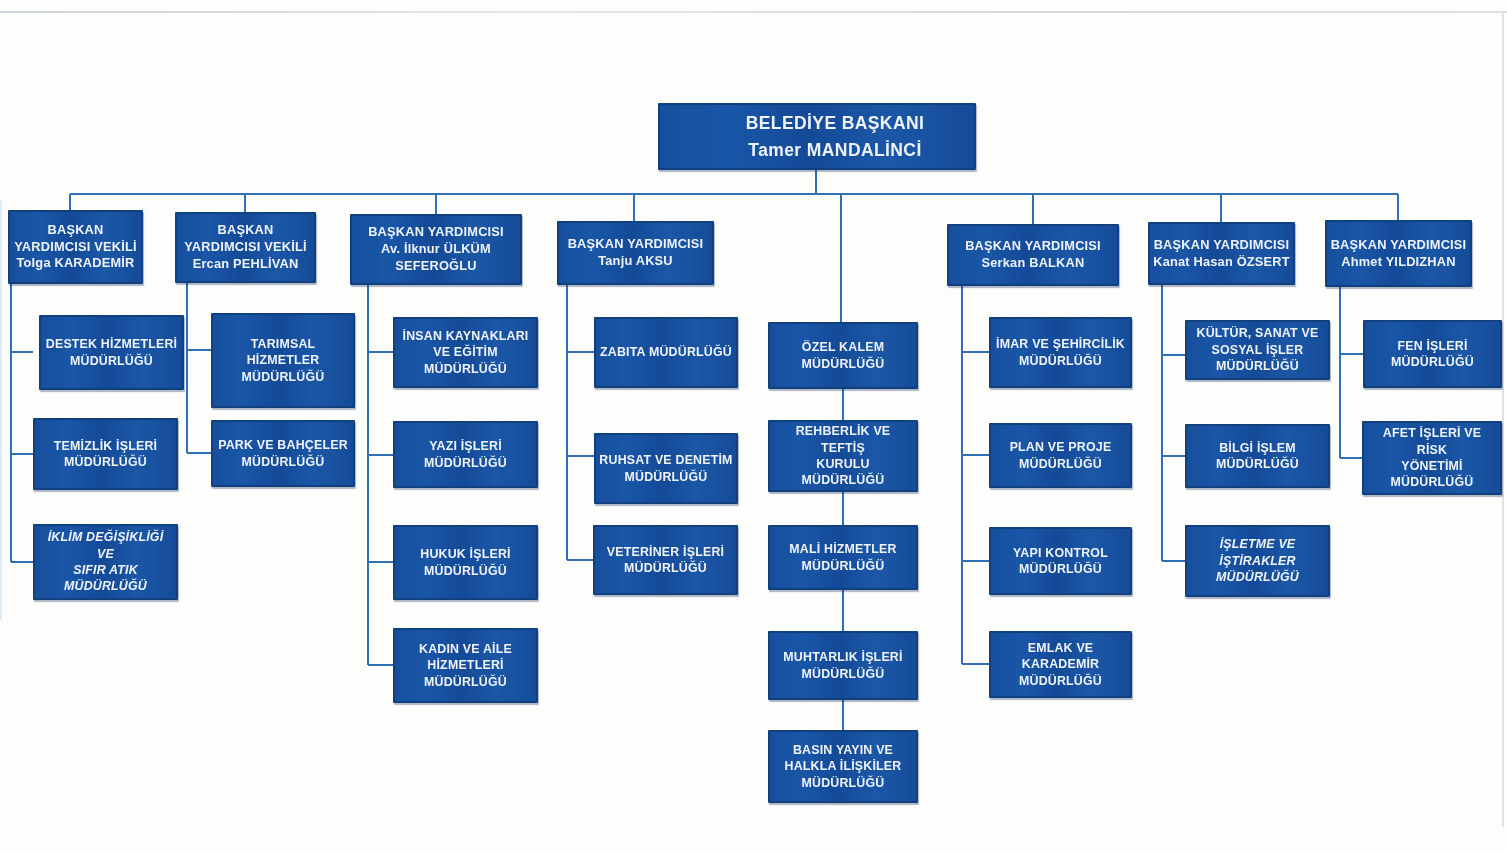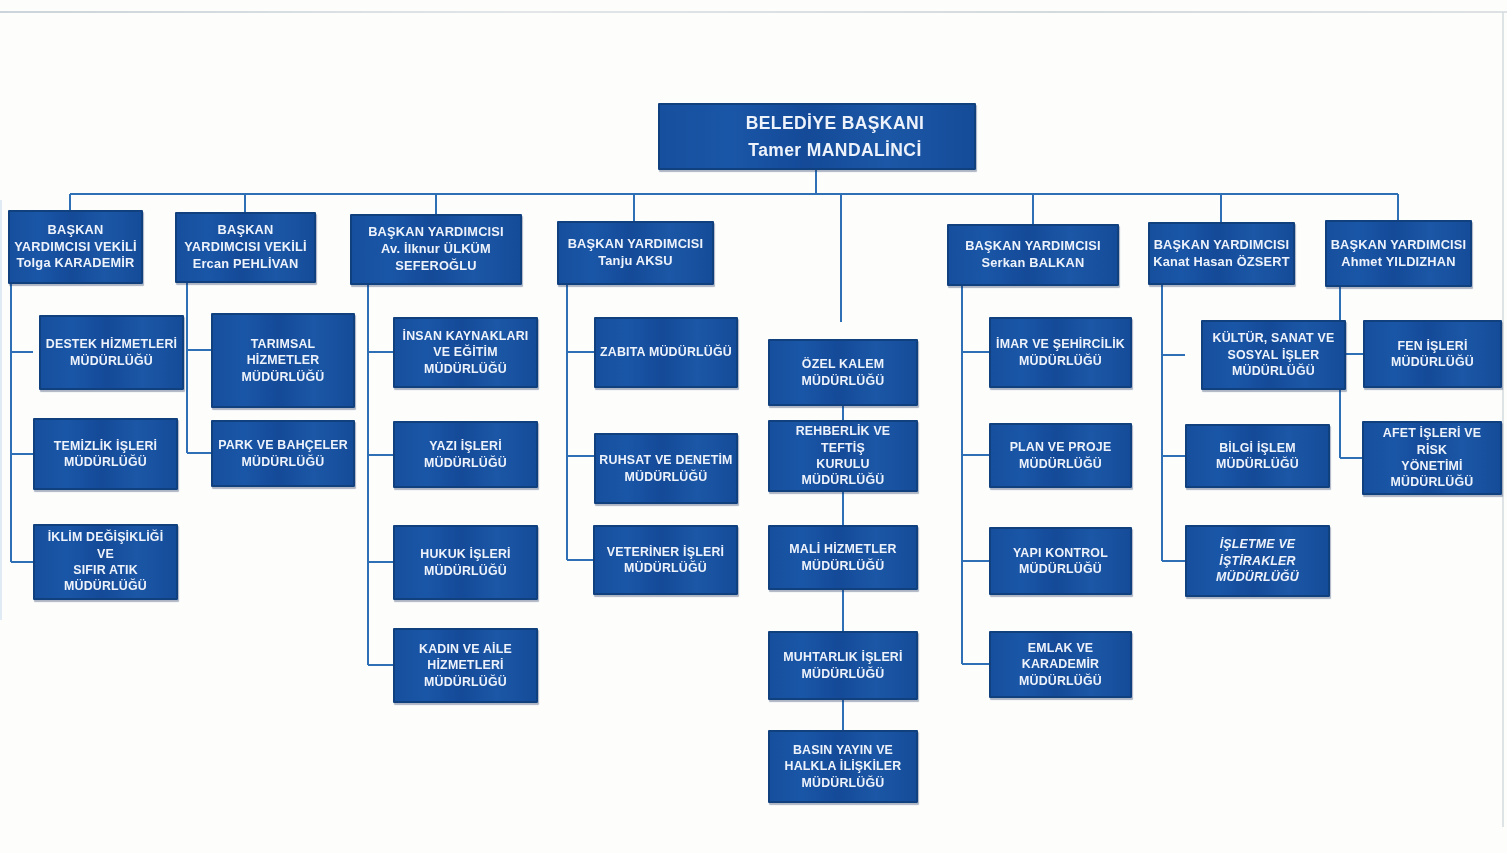--- a/index.html
+++ b/index.html
@@ -95,21 +95,21 @@
         <div class="ln">Tolga KARADEMİR</div>
       </div>
       <div class="box department" style="left: 39px; top: 315px; width: 145px; height: 75px;">
         <div class="ln">DESTEK HİZMETLERİ</div>
         <div class="ln">MÜDÜRLÜĞÜ</div>
       </div>
       <div class="box department" style="left: 33px; top: 418px; width: 145px; height: 72px; text-align: center;">
         <div class="ln">TEMİZLİK İŞLERİ</div>
         <div class="ln">MÜDÜRLÜĞÜ</div>
       </div>
-      <div class="box department" style="left: 33px; top: 524px; width: 145px; height: 76px;">
+      <div class="box department" style="left: 33px; top: 524px; width: 145px; height: 76px; font-style: italic;">
         <div class="ln">İKLİM DEĞİŞİKLİĞİ VE</div>
         <div class="ln">SIFIR ATIK</div>
         <div class="ln">MÜDÜRLÜĞÜ</div>
       </div>
       <div class="box deputy" style="left: 175px; top: 212px; width: 141px; height: 71px;">
         <div class="ln">BAŞKAN</div>
         <div class="ln">YARDIMCISI VEKİLİ</div>
         <div class="ln">Ercan PEHLİVAN</div>
       </div>
       <div class="box department" style="left: 211px; top: 313px; width: 144px; height: 95px;">
@@ -152,21 +152,21 @@
         <div class="ln">ZABITA MÜDÜRLÜĞÜ</div>
       </div>
       <div class="box department" style="left: 594px; top: 421px; width: 144px; height: 71px; margin-top: 12px;">
         <div class="ln">RUHSAT VE DENETİM</div>
         <div class="ln">MÜDÜRLÜĞÜ</div>
       </div>
       <div class="box department" style="left: 593px; top: 525px; width: 145px; height: 70px; align-items: center;">
         <div class="ln">VETERİNER İŞLERİ</div>
         <div class="ln">MÜDÜRLÜĞÜ</div>
       </div>
-      <div class="box department" style="left: 768px; top: 339px; width: 150px; height: 67px;">
+      <div class="box department" style="left: 768px; top: 322px; width: 150px; height: 67px;">
         <div class="ln">ÖZEL KALEM</div>
         <div class="ln">MÜDÜRLÜĞÜ</div>
       </div>
       <div class="box department" style="left: 768px; top: 420px; width: 150px; height: 72px;">
         <div class="ln">REHBERLİK VE TEFTİŞ</div>
         <div class="ln">KURULU</div>
         <div class="ln">MÜDÜRLÜĞÜ</div>
       </div>
       <div class="box department" style="left: 768px; top: 525px; width: 150px; height: 65px;">
         <div class="ln">MALİ HİZMETLER</div>
@@ -198,21 +198,21 @@
         <div class="ln">MÜDÜRLÜĞÜ</div>
       </div>
       <div class="box department" style="left: 989px; top: 631px; width: 143px; height: 67px;">
         <div class="ln">EMLAK VE KARADEMİR</div>
         <div class="ln">MÜDÜRLÜĞÜ</div>
       </div>
       <div class="box deputy" style="left: 1148px; top: 222px; width: 147px; height: 63px;">
         <div class="ln">BAŞKAN YARDIMCISI</div>
         <div class="ln">Kanat Hasan ÖZSERT</div>
       </div>
-      <div class="box department" style="left: 1185px; top: 320px; width: 145px; height: 70px; margin-left: 16px;">
+      <div class="box department" style="left: 1185px; top: 320px; width: 145px; height: 60px;">
         <div class="ln">KÜLTÜR, SANAT VE</div>
         <div class="ln">SOSYAL İŞLER</div>
         <div class="ln">MÜDÜRLÜĞÜ</div>
       </div>
       <div class="box department" style="left: 1185px; top: 424px; width: 145px; height: 64px;">
         <div class="ln">BİLGİ İŞLEM</div>
         <div class="ln">MÜDÜRLÜĞÜ</div>
       </div>
       <div class="box department" style="left: 1185px; top: 525px; width: 145px; height: 72px; font-style: italic;">
         <div class="ln">İŞLETME VE</div>

